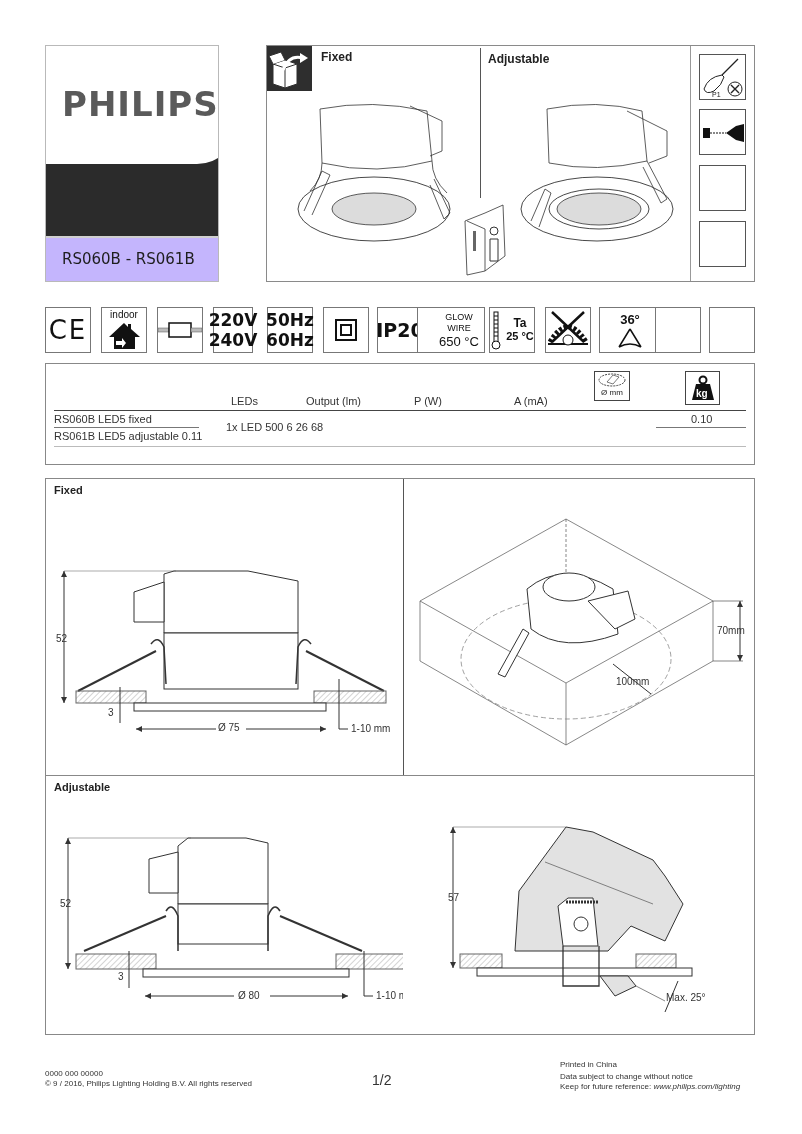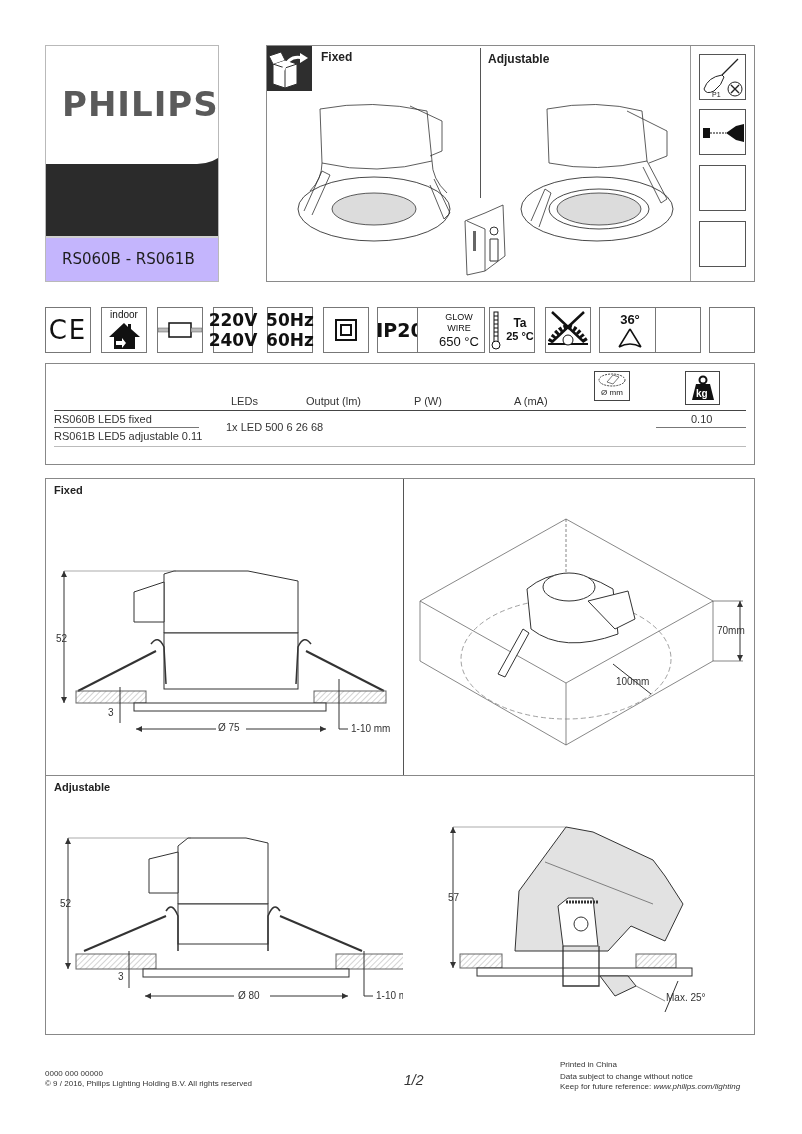--- a/index.html
+++ b/index.html
@@ -321,20 +321,20 @@
     <line x1="233" y1="210" x2="262" y2="225" stroke="#333" stroke-width="0.6"></line>
     <line x1="275" y1="205" x2="262" y2="236" stroke="#333"></line>
     <text x="263" y="225" class="dim">Max. 25°</text>
   </svg>
 </div>
 
 <div class="abs foot" style="left:45px;top:1069px;">
   <div>0000 000 00000</div>
   <div>© 9 / 2016, Philips Lighting Holding B.V. All rights reserved</div>
 </div>
-<div class="abs pagenum" style="left:404px;top:1072px;font-style:italic;">1/2</div>
+<div class="abs pagenum" style="left:372px;top:1072px;">1/2</div>
 <div class="abs foot" style="left:560px;top:1060px;">
   <div>Printed in China</div>
   <div style="margin-top:2px;">Data subject to change without notice</div>
   <div>
     <span>Keep for future reference: </span><em>www.philips.com/lighting</em>
   </div>
 </div>
 
 </body></html>

